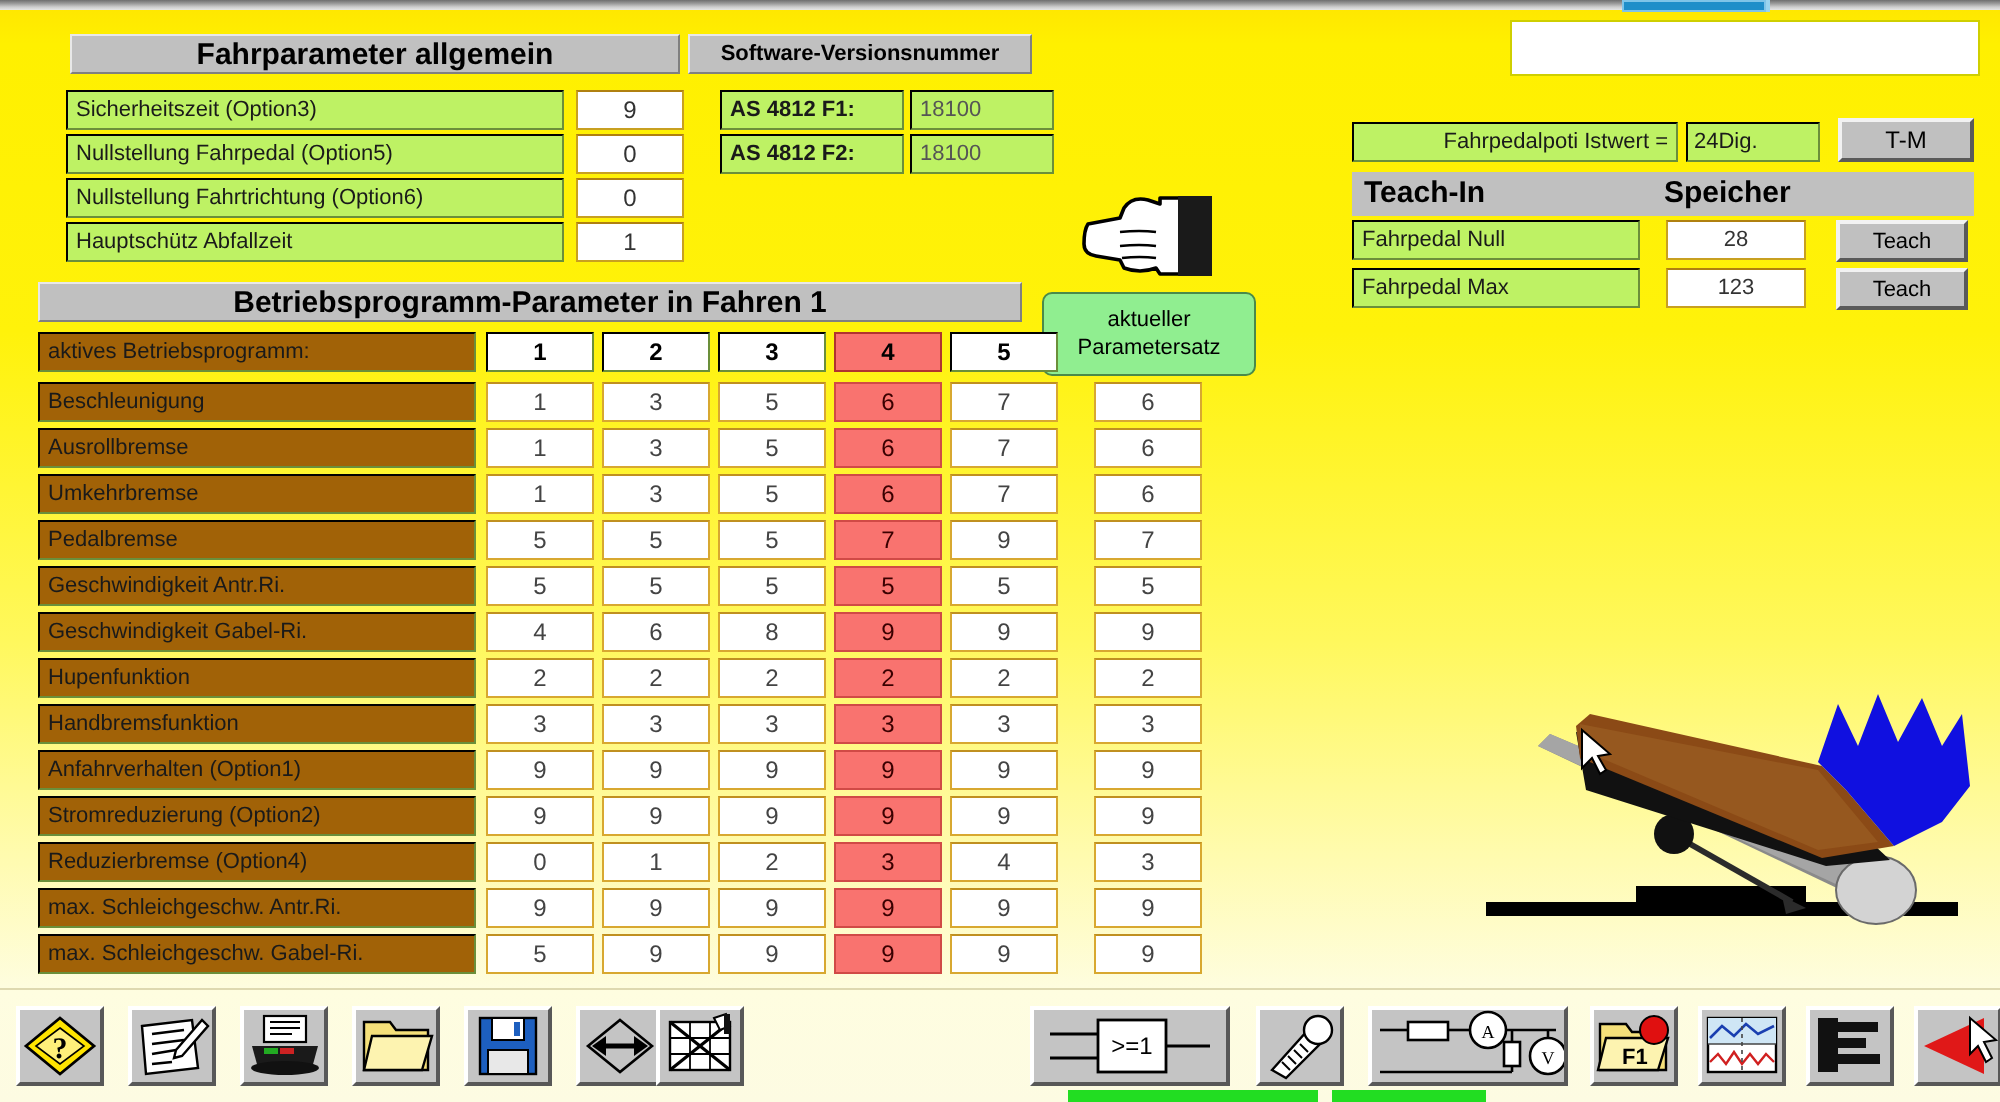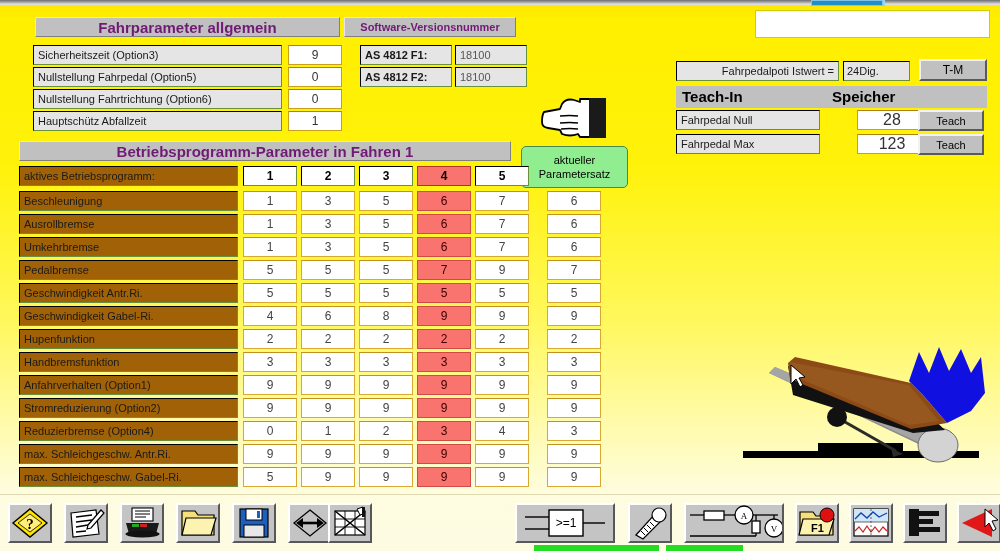--- a/index.html
+++ b/index.html
@@ -27,24 +27,24 @@
   }
 
   
   .gray-header {
     background: #c0c0c0;
     border-top: 1px solid #e8e8e8;
     border-left: 1px solid #e8e8e8;
     border-right: 1px solid #808080;
     border-bottom: 1px solid #808080;
     display: flex; align-items: center; justify-content: center;
-    color: #701a75;
+    color: #000000;
   }
   .wfield {
-    background: #e5e5e5;
+    background: #bef264;
     border: 1px solid #000000;
     border-bottom-color: #6b8f3a;
     border-right-color: #6b8f3a;
     display: flex; align-items: center;
     padding-left: 4px;
     color: #1a1a1a;
     overflow: hidden; white-space: nowrap;
   }
   .numfield {
     background: #ffffff;
@@ -87,21 +87,21 @@
                   font-size: 11px; justify-content:flex-start; padding-left:3px;
                   border:1px solid #000; border-bottom-color:#6b8f3a; border-right-color:#6b8f3a; }
   #tm-btn { position: absolute; left: 919px; top: 59px; width: 68px; height: 22px; font-size: 12px; }
 
   #teach-header { position: absolute; left: 676px; top: 86px; width: 311px; height: 22px;
                   background:#c0c0c0; }
   #teach-header span.t1 { position:absolute; left:6px; top:2px; font-size:15px; font-weight:bold; }
   #teach-header span.t2 { position:absolute; left:156px; top:2px; font-size:15px; font-weight:bold; }
 
   .teach-label { position:absolute; left:676px; width:144px; height:20px; font-size:11px; }
-  .teach-val   { position:absolute; left:833px; width:70px; height:20px; font-size:16px;margin-left:24px; }
+  .teach-val   { position:absolute; left:833px; width:70px; height:20px; font-size:11px; }
   .teach-btn   { position:absolute; left:918px; width:66px; height:21px; font-size:11px; }
 
   
   #bp-header { position:absolute; left:19px; top:141px; width:492px; height:20px;
                font-size:15px; font-weight:bold; }
   #akt-box {
     position:absolute; left:521px; top:146px; width:107px; height:42px;
     background:#90ee90; border:1px solid #4a8a4a; border-radius:5px;
     display:flex; flex-direction:column; align-items:center; justify-content:center;
     font-size:11px; line-height:14px; color:#000;

